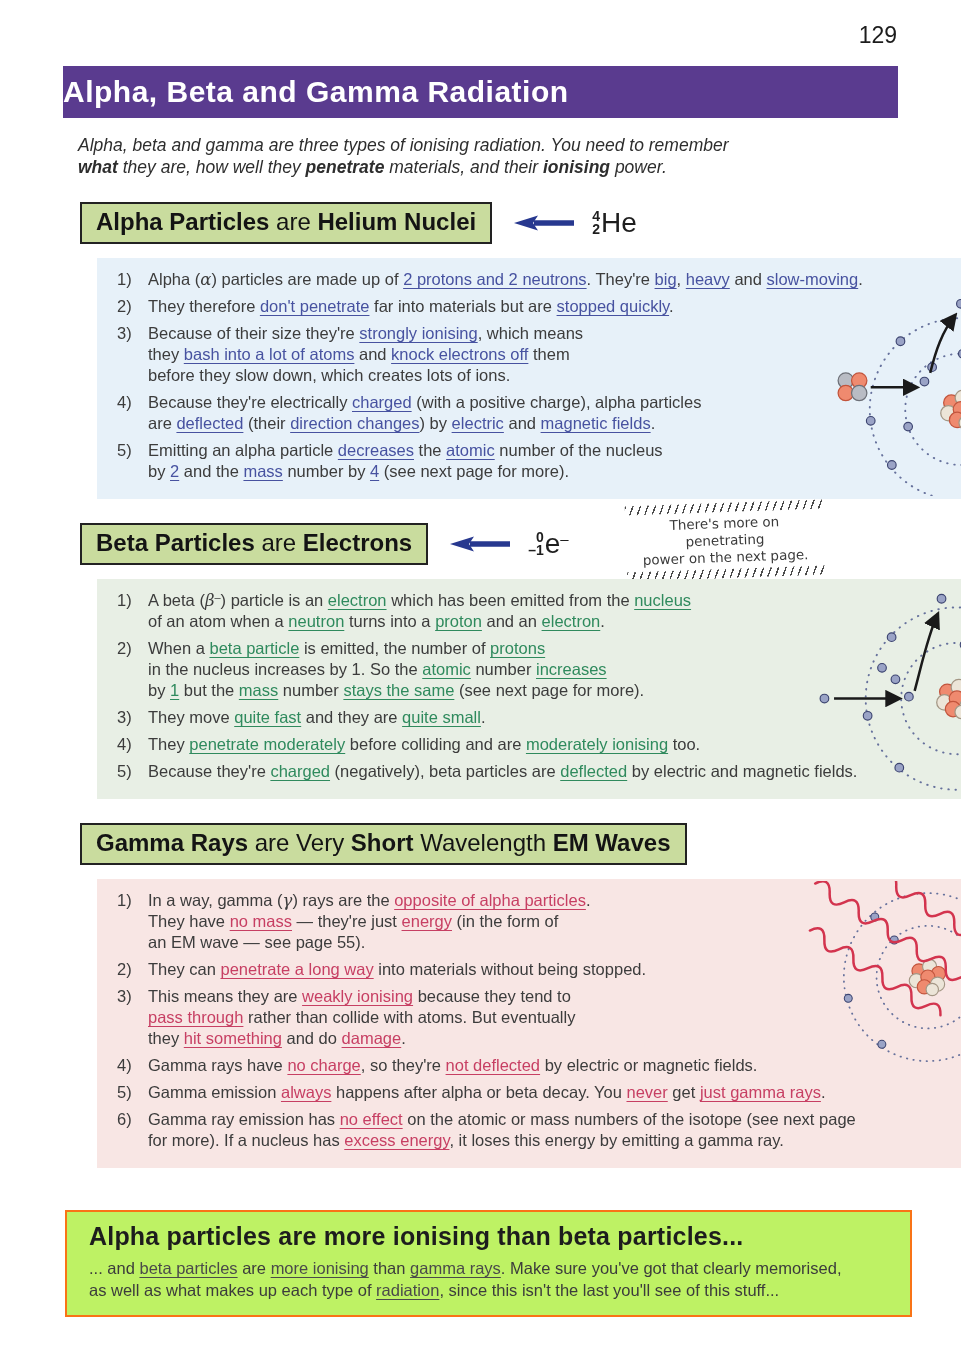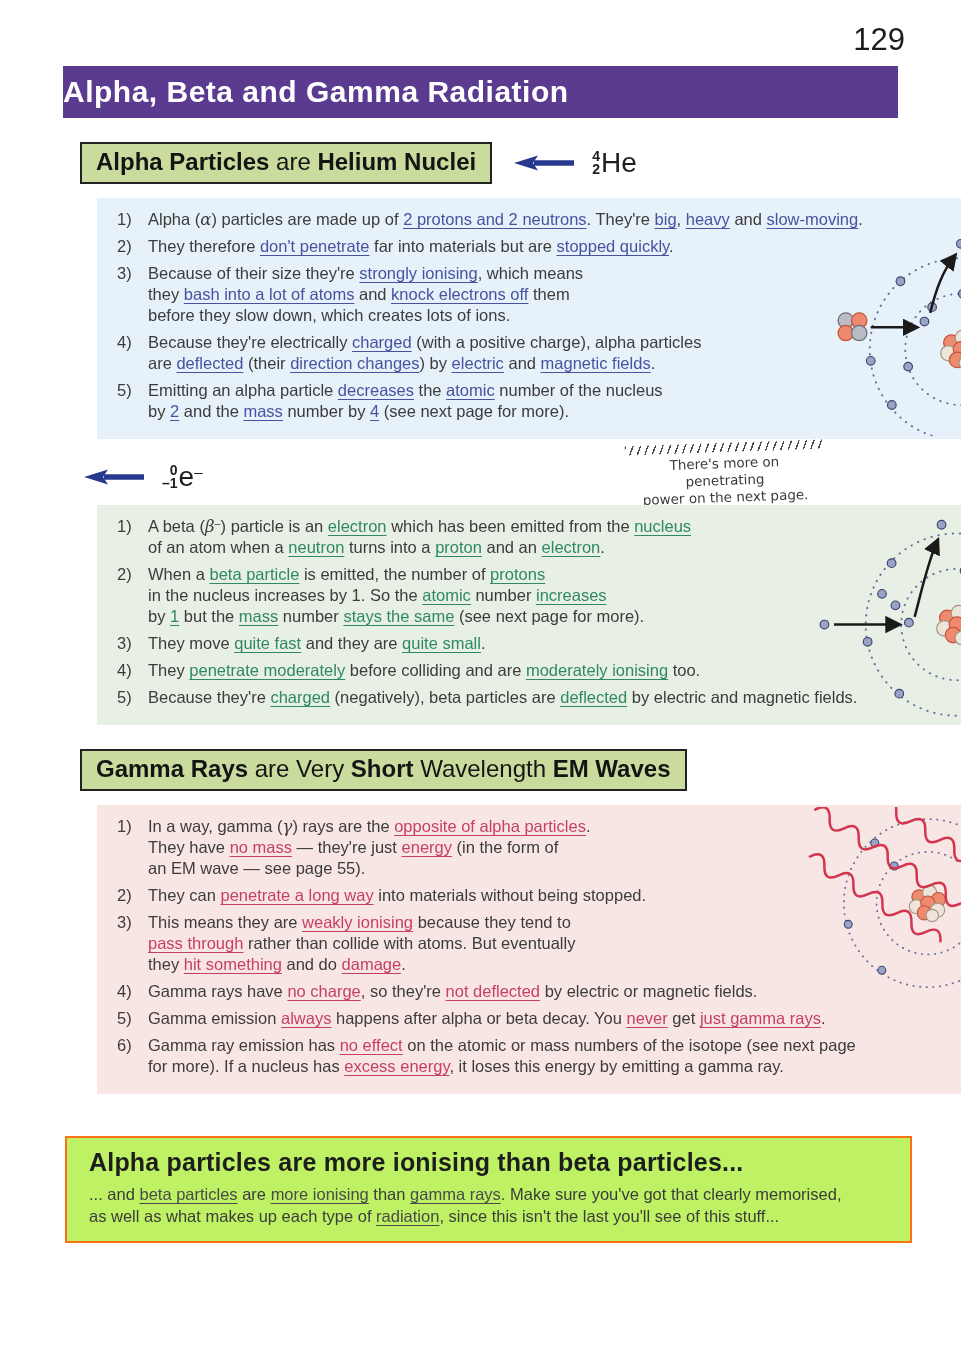--- a/index.html
+++ b/index.html
@@ -1,19 +1,19 @@
 <!DOCTYPE html>
 <html style="--banner: #5a3b8f; --heading_bg: #c9dc9e; --heading_border: #222222; --alpha_bg: #e7f1f9; --beta_bg: #e8efe5; --gamma_bg: #f8e6e4; --alpha_link: #4752a0; --beta_link: #2f8a5d; --gamma_link: #c73f63; --arrow: #27388f; --wave: #d3344e; --ink: #3c3c3c;"><head>
 <meta charset="utf-8">
 <style>
   html,body{margin:0;padding:0;background:#888;}
   .page{position:relative;width:961px;height:1360px;background:#ffffff;margin:0 auto;
         font-family:"Liberation Sans", sans-serif;color:var(--ink,#3c3c3c);overflow:hidden;}
 
-  .page-number{position:absolute;top:22px;right:56px;font-size:31px;color:#1c1c1c;}
+  .page-number{position:absolute;top:22px;right:64px;font-size:23px;color:#1c1c1c;}
 
   .banner{margin:66px 63px 0 63px;height:52px;background:var(--banner,#5a3b8f);
           display:flex;align-items:center;}
   .banner h1{margin:0;color:#ffffff;font-size:30px;font-weight:bold;letter-spacing:.5px;}
 
   .intro{margin:16px 0 0 78px;font-style:italic;font-size:17.5px;line-height:22px;color:#2e2e2e;}
   .intro .b{font-weight:bold;}
 
   .heading-row{position:relative;margin:24px 0 0 80px;display:flex;align-items:center;gap:18px;}
   .heading-box{background:var(--heading_bg,#c9dc9e);border:2px solid var(--heading_border,#222);
@@ -87,20 +87,21 @@
       </g>
     </defs>
   </svg>
 
   <div class="page-number">129</div>
 
   <header class="banner">
     <h1>Alpha, Beta and Gamma Radiation</h1>
   </header>
 
+  <p class="intro"><span>Alpha, beta and gamma are three types of ionising radiation.  You need to remember</span><br><span class="b">what</span><span> they are, how well they </span><span class="b">penetrate</span><span> materials, and their </span><span class="b">ionising</span><span> power.</span></p>
 
   <section>
     <div class="heading-row">
       <div class="heading-box"><span class="b">Alpha Particles</span><span> are </span><span class="b">Helium Nuclei</span></div>
       <svg class="h-arrow" width="64" height="18" viewBox="0 0 64 18">
         <path d="M64 9 H24" stroke="#27388f" stroke-width="5.5"></path>
         <polygon points="4,9 28,1.5 23,9 28,16.5" fill="#27388f"></polygon>
       </svg>
       <span class="nuclide">
         <span class="stack">
@@ -145,20 +146,21 @@
           <use href="#electron" x="120" y="78"></use>
           <path d="M118 84 C124 60 130 42 144 24" fill="none" stroke="#1a1a1a" stroke-width="2.6" marker-end="url(#ah)"></path>
           <use href="#electron" x="150" y="12"></use>
         </g>
       </svg>
     </div>
   </section>
 
   <section>
     <div class="heading-row">
+      <div class="heading-box"><span class="b">Beta Particles</span><span> are </span><span class="b">Electrons</span></div>
       <svg class="h-arrow" width="64" height="18" viewBox="0 0 64 18">
         <path d="M64 9 H24" stroke="#27388f" stroke-width="5.5"></path>
         <polygon points="4,9 28,1.5 23,9 28,16.5" fill="#27388f"></polygon>
       </svg>
       <span class="nuclide">
         <span class="stack">
           <span>0</span>
           <span>–1</span>
         </span>
         <span class="elem"><span>e</span><sup>–</sup></span>

